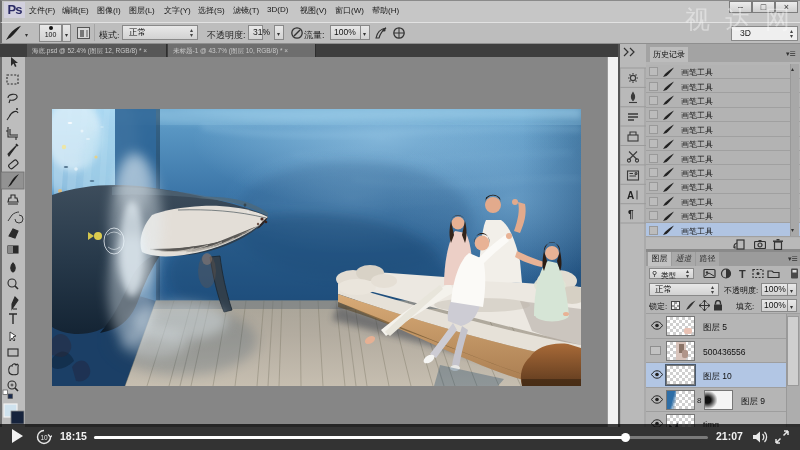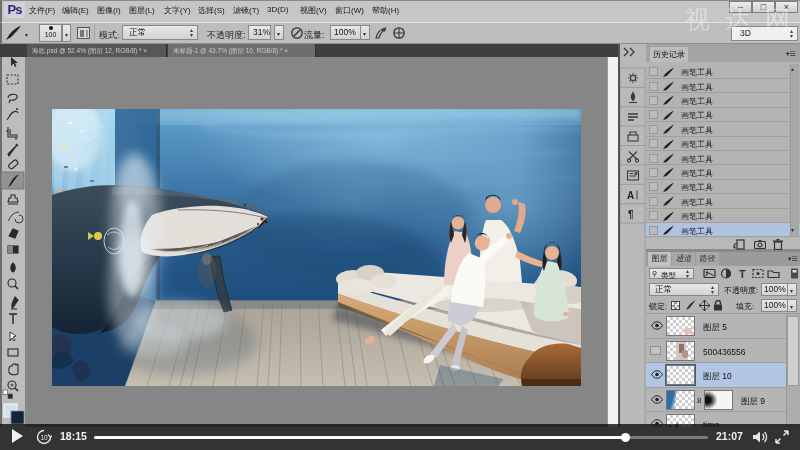--- a/index.html
+++ b/index.html
@@ -171,21 +171,21 @@
       <div style="position:absolute;left:2px;top:6px;font-size:6px;color:#333;">▾</div>
     </div>
   <div class="abs" style="left:77px;top:27px;width:13px;height:12px;border:1px solid #555;background:#d7d7d7;">
       <div style="position:absolute;left:2px;top:2px;width:4px;height:7px;background:#777;"></div>
       <div style="position:absolute;left:8px;top:2px;width:2px;height:7px;background:#999;"></div>
     </div>
   <div class="abs" style="left:94px;top:24px;width:1px;height:17px;background:#a5a5a5;"></div>
   <div class="abs optlabel" style="left:99px;font-family:Liberation Serif, serif;">模式:</div>
   <div class="abs combo" style="left:122px;top:25px;width:76px;height:15px;line-height:13px;padding-left:6px;">正常<div class="spin">▴<br>▾</div></div>
   <div class="abs optlabel" style="left:207px;">不透明度:</div>
-  <div class="abs combo" style="left:248px;top:25px;width:23px;height:15px;line-height:13px;padding-left:4px;">31%</div>
+  <div class="abs combo" style="left:248px;top:25px;width:15px;height:15px;line-height:13px;padding-left:4px;">31%</div>
   <div class="abs combo" style="left:274px;top:25px;width:10px;height:15px;">
       <div style="position:absolute;left:2px;top:4px;font-size:6px;color:#333;">▾</div>
     </div>
   <svg class="abs" style="left:290px;top:26px" width="14" height="14" viewBox="0 0 14 14">
       <circle cx="7" cy="7" r="5.2" fill="none" stroke="#333" stroke-width="1.3"></circle>
       <path d="M4,10 L10,4" stroke="#333" stroke-width="1.5"></path>
     </svg>
   <div class="abs optlabel" style="left:304px;">流量:</div>
   <div class="abs combo" style="left:330px;top:25px;width:31px;height:15px;line-height:13px;padding-left:3px;">100%</div>
   <div class="abs combo" style="left:360px;top:25px;width:10px;height:15px;">

